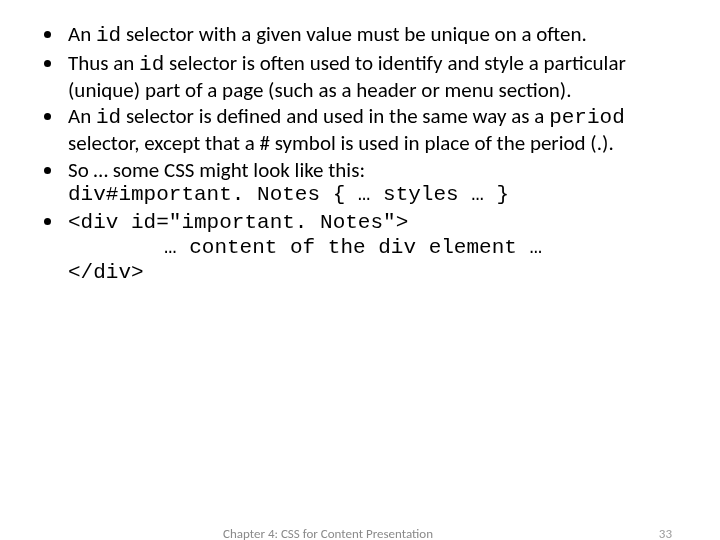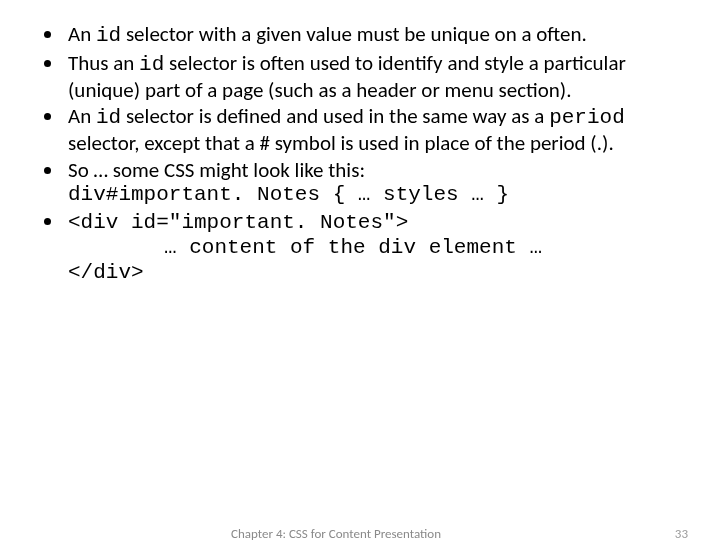--- a/index.html
+++ b/index.html
@@ -52,27 +52,27 @@
   .footer {
     position: absolute;
     bottom: 14px;
     left: 0;
     width: 720px;
     font-size: 13px;
     color: #8a8a8a;
   }
   .footer-center {
     position: absolute;
-    left: 8px;
+    left: 0;
     width: 656px;
     text-align: center;
   }
   .footer-right {
     position: absolute;
-    right: 32px;
+    right: 48px;
     color: #9b9b9b;
   }
 </style>
 </head>
 <body>
 
 <div class="slide">
 
 
   <ul class="body">

